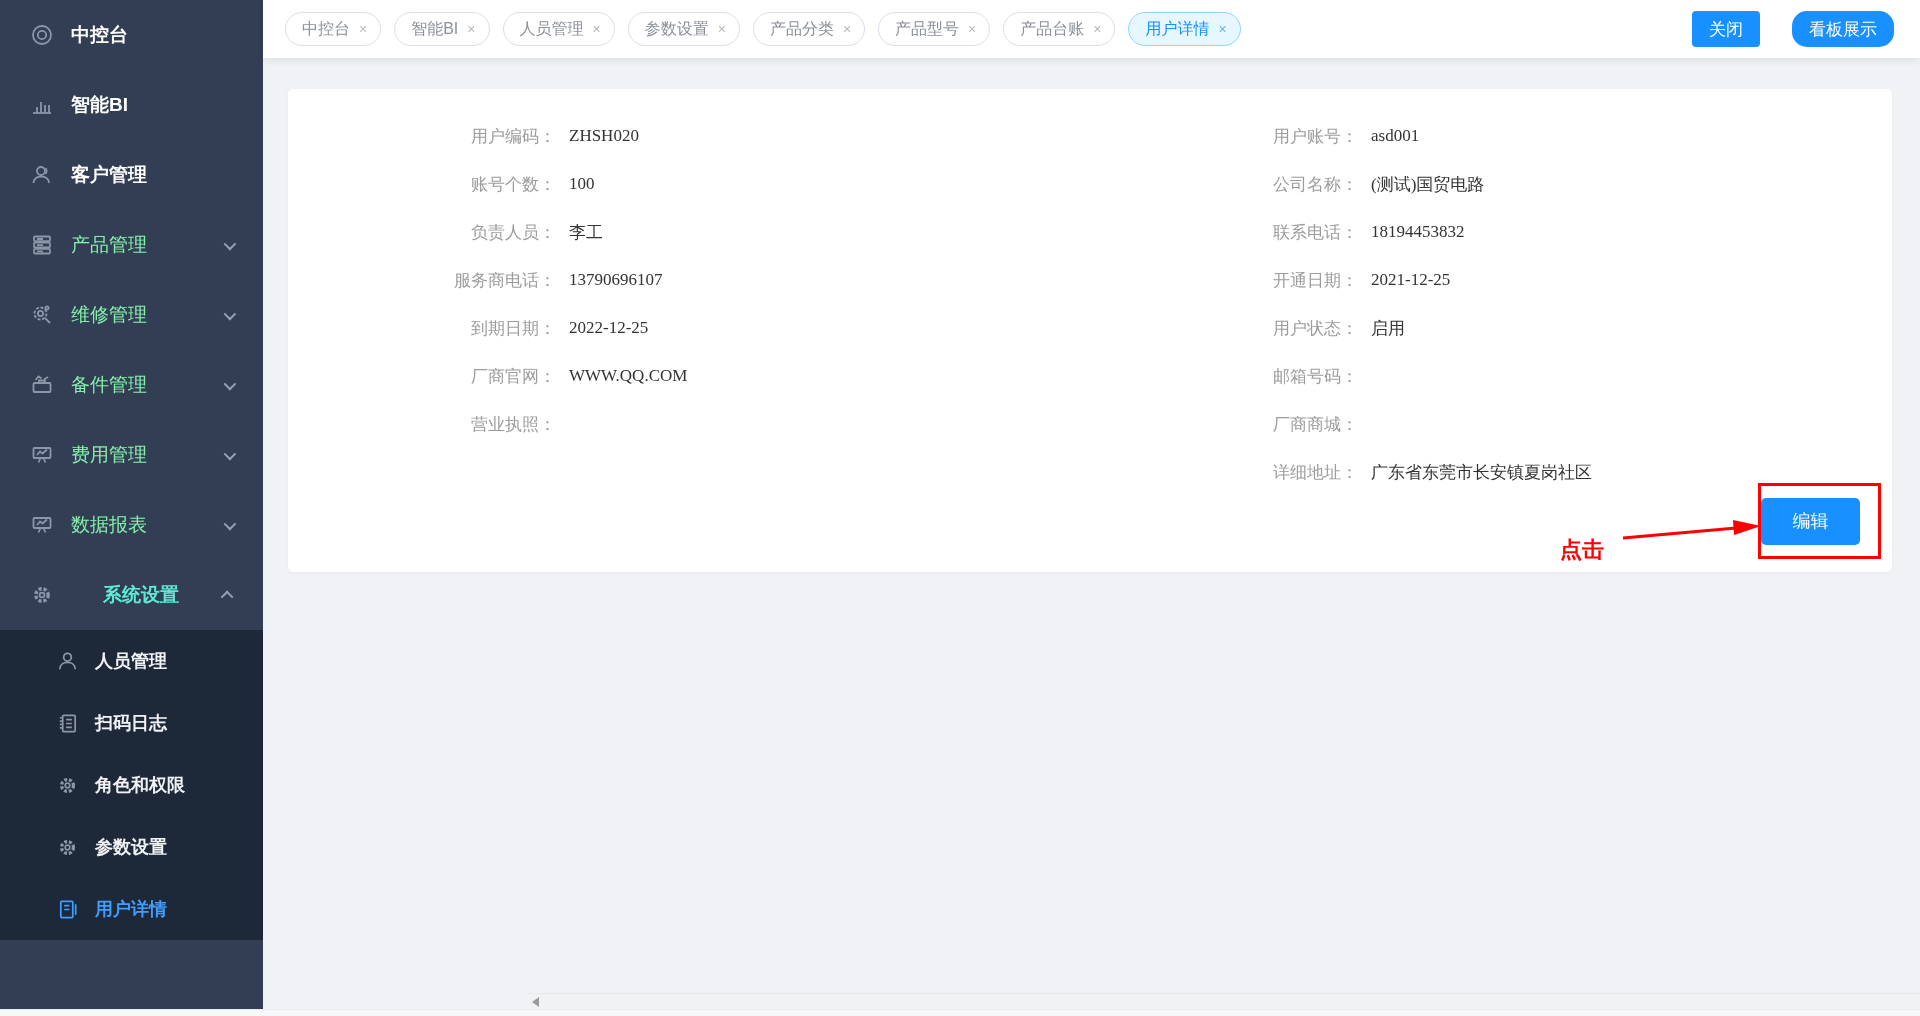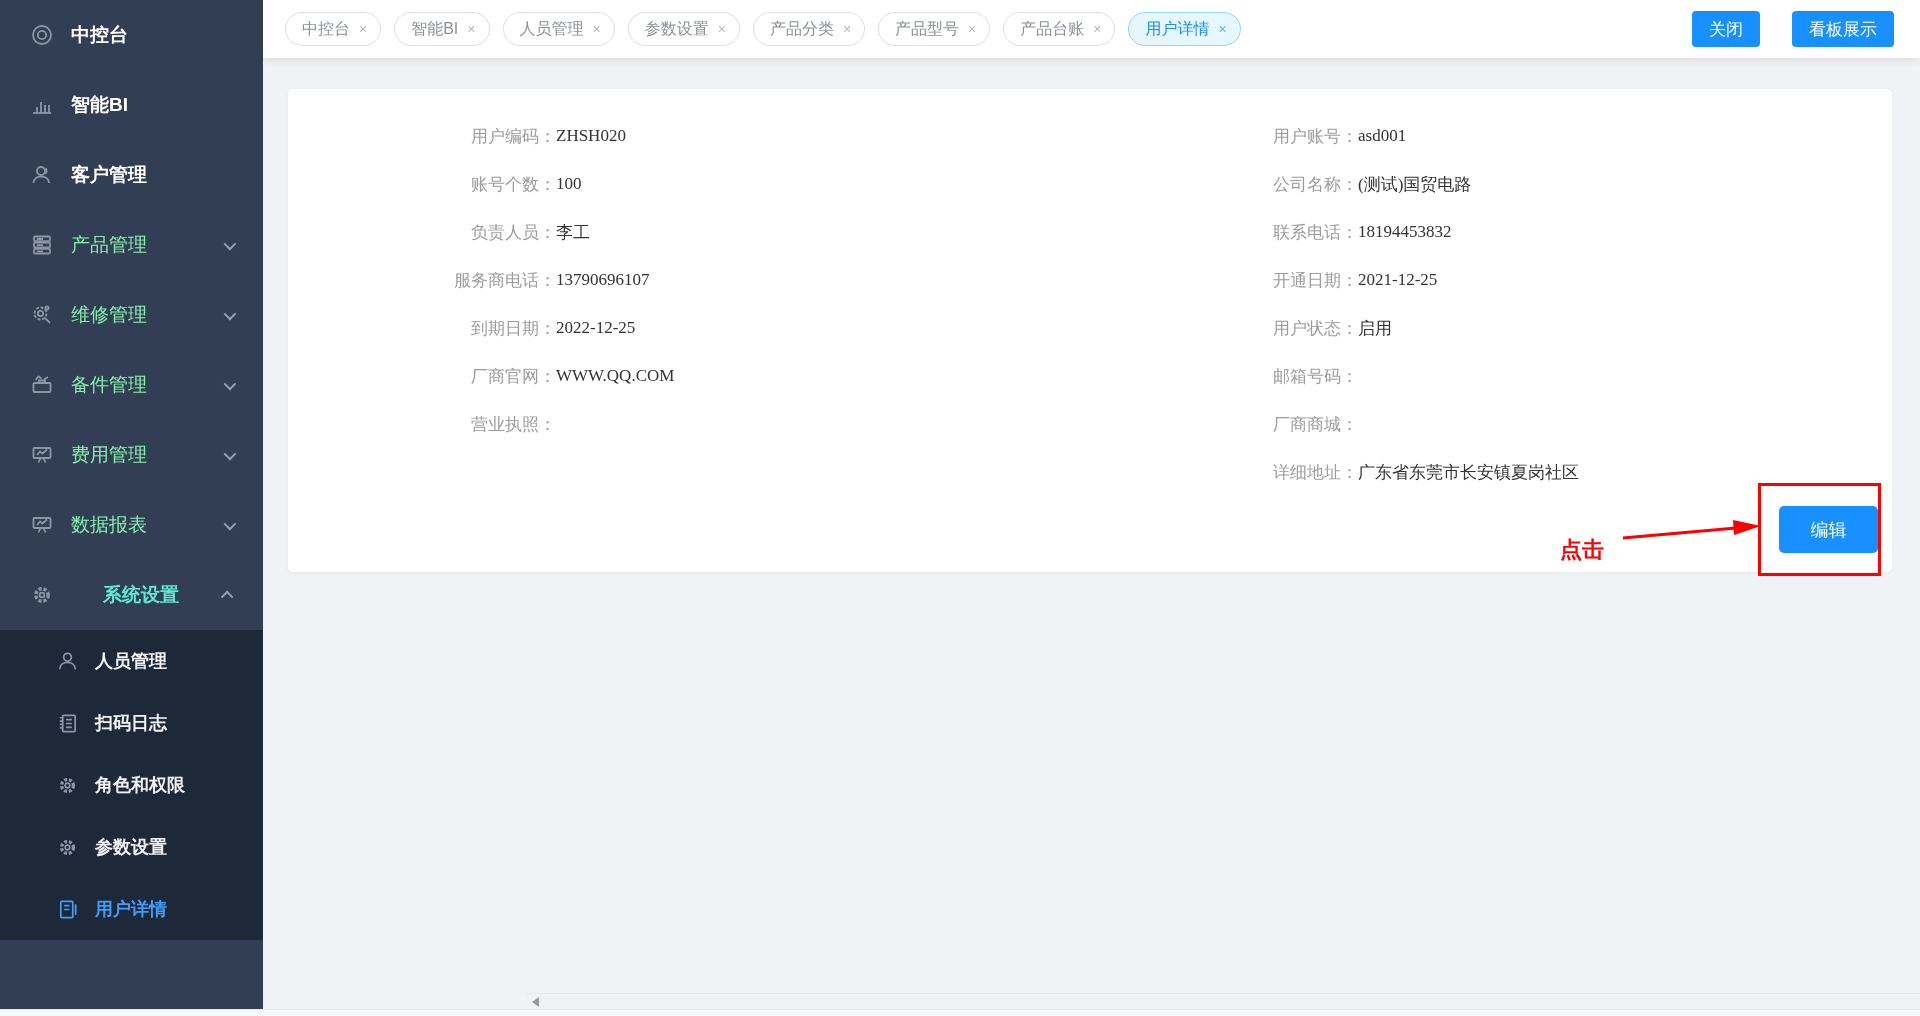--- a/index.html
+++ b/index.html
@@ -41,34 +41,34 @@
   .tab-pill { height:34px; border:1px solid #dcdfe6; border-radius:17px; background:#fff;
               display:inline-flex; align-items:center; padding:0 13px 0 16px;
               color:#8b9099; font-size:16px; cursor:pointer; white-space:nowrap; }
   .tab-close { font-size:14px; margin-left:9px; color:#b4b8bf; cursor:pointer; line-height:1; }
   .tab-pill.active { background:#e6f7ff; border-color:#91d5ff; color:#1890ff; }
   .tab-pill.active .tab-close { color:#5fb6f5; }
   .tab-spacer { flex:1; }
   .top-btn { height:36px; background:#1890ff; color:#fff; border:none; border-radius:4px;
              padding:0 17px; font-size:17px; cursor:pointer;
              font-family:"Liberation Sans","DejaVu Sans",sans-serif; }
-  .top-btn + .top-btn { margin-left:2px; }
+  .top-btn + .top-btn { margin-left:16px;border-radius:15px; }
 
   .content { padding:31px 28px 0 25px; }
   .card { position:relative; width:1604px; height:483px; background:#fff; border-radius:5px;
           box-shadow:0 1px 4px rgba(0,0,0,.04); padding-top:23px; }
   .form-grid { display:flex; }
   .form-col { width:802px; }
   .form-row { height:48px; display:flex; align-items:center;font-family:Liberation Serif, serif; }
   .field-label { flex:0 0 268px; text-align:right; color:#9c9c9c; font-size:17px; }
-  .field-value { margin-left:0; color:#333; font-size:17px; }
+  .field-value { margin-left:13px; color:#333; font-size:17px; }
 
   
-  .red-box { position:absolute; left:1470px; top:394px; width:123px; height:93px;
-             border:3px solid #fd0000; display:flex; align-items:center; justify-content:flex-end; }
+  .red-box { position:absolute; left:1470px; top:394px; width:123px; height:76px;
+             border:3px solid #fd0000; display:flex; align-items:center; justify-content:flex-start; }
   .edit-btn { width:99px; height:47px; background:#1890ff; color:#fff; border:none;
               border-radius:5px; font-size:18px; cursor:pointer;
               font-family:"Liberation Sans","DejaVu Sans",sans-serif; }
   .annotation { position:absolute; left:1272px; top:446px; color:#fd0000;
                 font-size:22px; font-weight:bold; }
   .arrow-svg { position:absolute; left:1333px; top:428px; }
 
   
   .bottom-strip { position:absolute; left:0; right:0; bottom:0; height:7px;
                   background:#f7f8fa; border-top:1px solid #e9ebee; z-index:5; }
@@ -294,21 +294,21 @@
             <span class="tab-label">产品台账</span>
             <span class="tab-close">×</span>
           </div>
 
           <div class="tab-pill active">
             <span class="tab-label">用户详情</span>
             <span class="tab-close">×</span>
           </div>
         </div>
       <div class="tab-spacer"></div>
-      <div style="display:flex;gap:30px;">
+      <div style="display:flex;gap:16px;">
 
           <button class="top-btn">关闭</button>
 
           <button class="top-btn">看板展示</button>
         </div>
     </header>
 
     <div class="content">
       <section class="card">
         <div class="form-grid">

